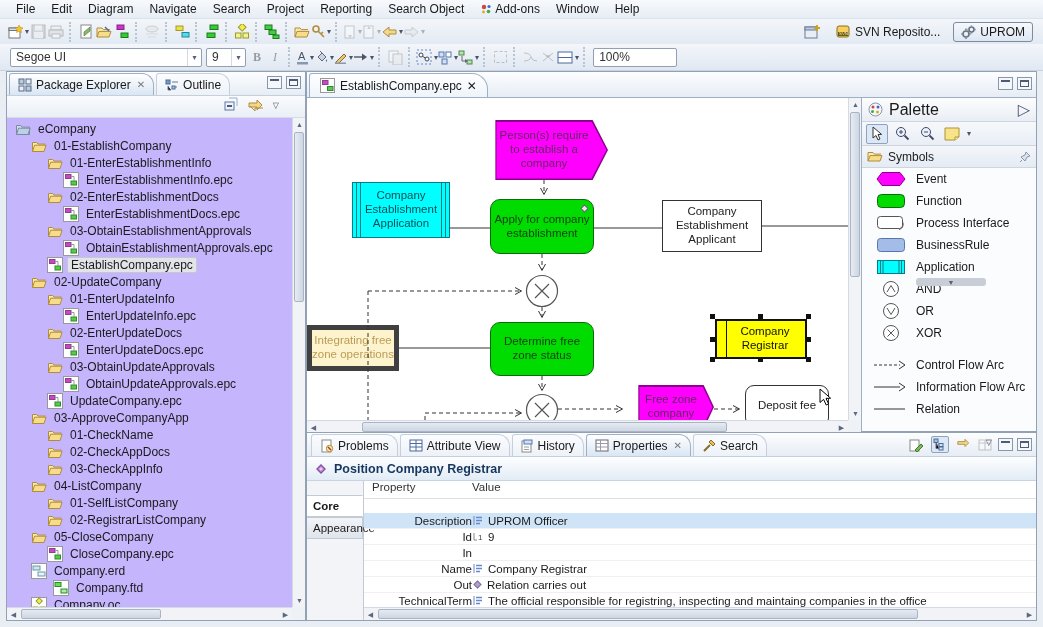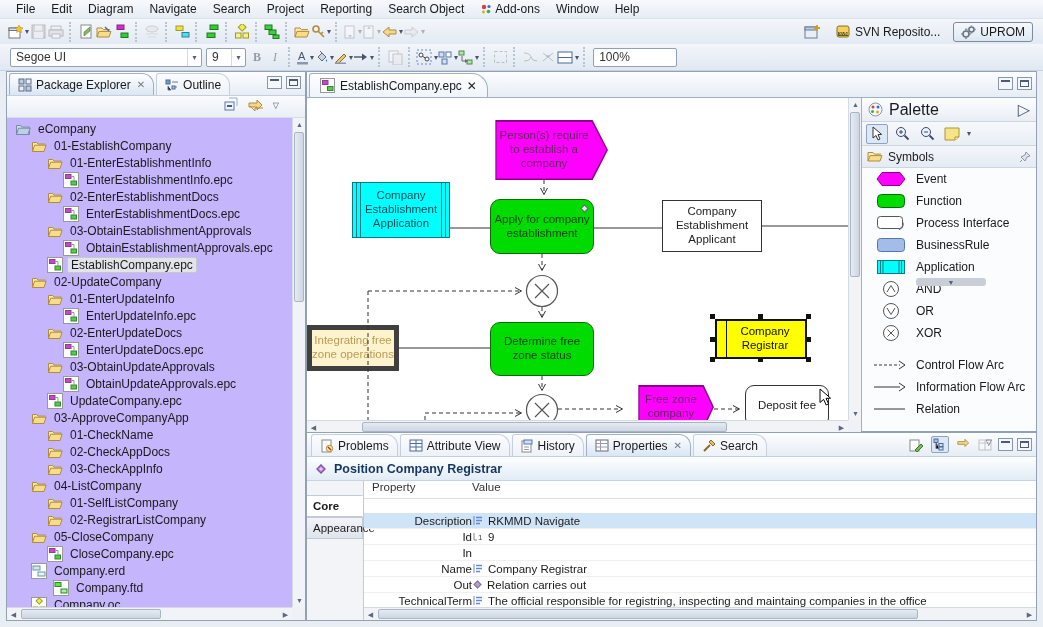--- a/index.html
+++ b/index.html
@@ -1110,21 +1110,21 @@
       <div id="ptable-rows">
           <div class="prow selected">
             <span class="pcell-prop">Description</span>
             <span class="pcell-val">
               <span class="ic">
                 <svg width="12" height="11">
                   <path d="M2,1 v9" stroke="#6688cc"></path>
                   <path d="M4,2.5 h6 M4,5.5 h6 M4,8.5 h4" stroke="#6688cc" stroke-width="1.4"></path>
                 </svg>
               </span>
-              <span>RKMMD Navigate</span>
+              <span>UPROM Officer</span>
             </span>
           </div>
           <div class="prow">
             <span class="pcell-prop">Id</span>
             <span class="pcell-val">
               <span class="ic">
                 <svg width="12" height="11">
                   <path d="M2,2 v7 h3" stroke="#888" fill="none"></path>
                   <text x="6" y="9" font-size="8" fill="#445" font-family="Liberation Sans">1</text>
                 </svg>

